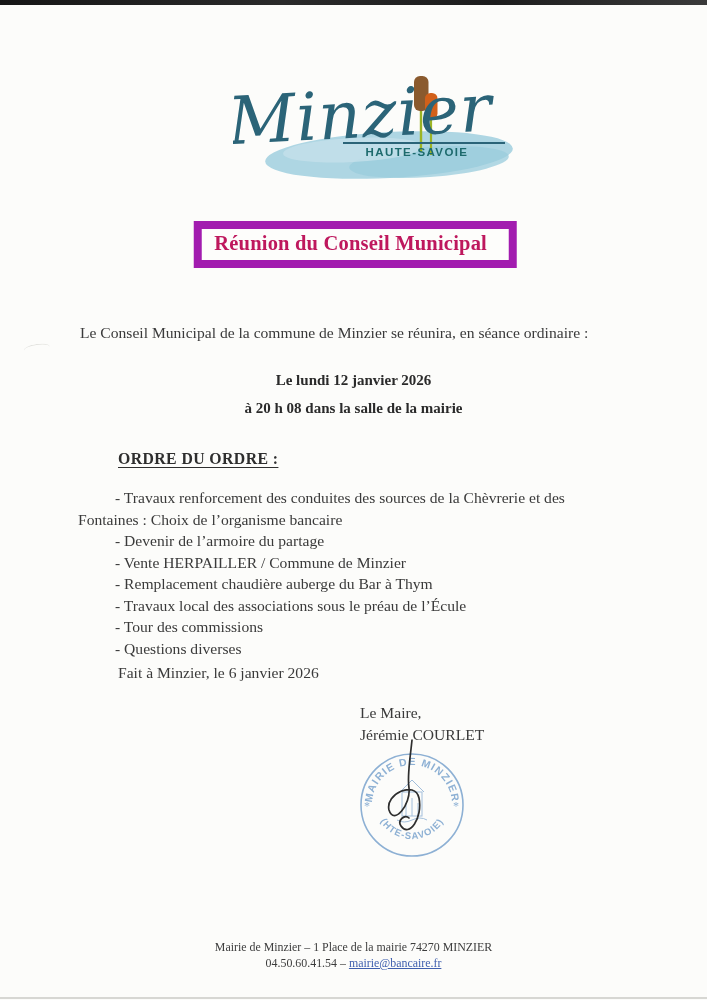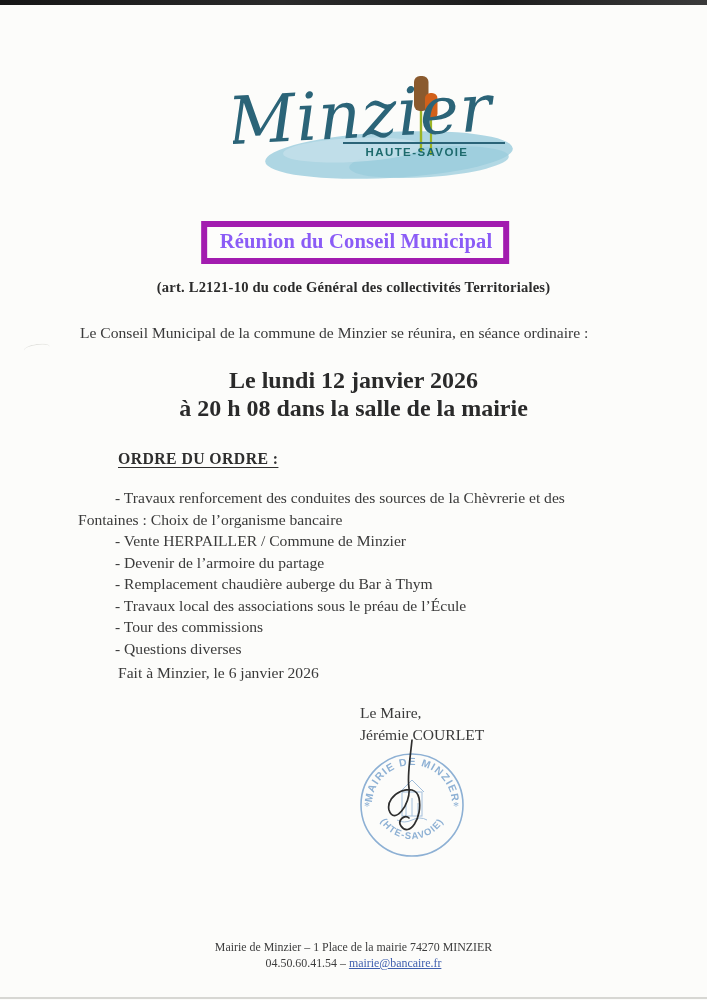--- a/index.html
+++ b/index.html
@@ -11,34 +11,34 @@
   .scan-edge-top{position:absolute;left:0;top:0;width:707px;height:5px;
     background:linear-gradient(90deg,#161616,#2a2a2a 40%,#1d1d1d 70%,#3a3a3a);}
   .scan-edge-bottom{position:absolute;left:0;bottom:1px;width:707px;height:2px;background:#d7d7d3;}
   .scan-speck{position:absolute;left:24px;top:344px;width:26px;height:8px;
     border-top:1px solid #e3e3df;border-radius:50%;transform:rotate(-8deg);}
 
   .logo{position:absolute;left:233px;top:56px;width:282px;height:126px;}
 
   .title-box{
     position:absolute;left:50%;top:221px;transform:translateX(-49.5%);
-    border:6px solid #a21caf;padding:3px 11px 5px 13px;background:#fdfdfb;
-    font-size:20.5px;font-weight:bold;color:#8b5cf6;white-space:nowrap;letter-spacing:.2px;
+    border:8px solid #a21caf;padding:3px 22px 5px 13px;background:#fdfdfb;
+    font-size:20.5px;font-weight:bold;color:#be185d;white-space:nowrap;letter-spacing:.2px;
   }
   .subtitle{
     position:absolute;left:0;top:279px;width:100%;text-align:center;
     font-size:14.6px;font-weight:bold;color:#2b2b2b;letter-spacing:.2px;
   }
   .intro{
     position:absolute;left:80px;top:324px;width:560px;
     font-size:15.6px;color:#3a3a3a;
   }
   .meeting{
     position:absolute;left:0;top:366px;width:100%;text-align:center;
-    font-size:24px;font-weight:bold;color:#2a2a2a;line-height:28px;
+    font-size:15px;font-weight:bold;color:#2a2a2a;line-height:28px;
   }
   .agenda-heading{
     position:absolute;left:118px;top:450px;
     font-size:15.8px;font-weight:bold;text-decoration:underline;
     text-underline-offset:3px;color:#2e2e2e;letter-spacing:.4px;
   }
   .agenda-list{position:absolute;left:0;top:487px;width:660px;}
   .agenda-line{margin-left:115px;font-size:15.6px;line-height:21.5px;color:#3a3a3a;}
   .agenda-line.wrap{margin-left:78px;}
 
@@ -78,36 +78,35 @@
     <line x1="110" y1="87" x2="272" y2="87" stroke="#2b6478" stroke-width="2"></line>
     <text x="184" y="100" text-anchor="middle" font-family="Liberation Sans, sans-serif" font-size="11.5" letter-spacing="1.4" fill="#1d6a6d" font-weight="600">HAUTE-SAVOIE</text>
 
     <text x="-4" y="88" font-family="DejaVu Serif, serif" font-style="italic" font-size="66" fill="#2b6478" transform="rotate(-3 0 88)" letter-spacing="1">Minzier</text>
   </svg>
 
   <div class="title-box">
     <span>Réunion du Conseil Municipal</span>
   </div>
 
-  <div class="subtitle">(art. L2121-10 du code Général des collectivités Territoriales)</div>
 
   <div class="intro">Le Conseil Municipal de la commune de Minzier se réunira, en séance ordinaire :</div>
 
   <div class="meeting">
     <div>Le lundi 12 janvier 2026</div>
     <div>à 20 h 08 dans la salle de la mairie</div>
   </div>
 
   <div class="agenda-heading">ORDRE DU ORDRE :</div>
 
   <div class="agenda-list">
       <div class="agenda-line">- Travaux renforcement des conduites des sources de la Chèvrerie et des</div>
       <div class="agenda-line wrap">Fontaines : Choix de l’organisme bancaire</div>
+      <div class="agenda-line">- Devenir de l’armoire du partage</div>
       <div class="agenda-line">- Vente HERPAILLER / Commune de Minzier</div>
-      <div class="agenda-line">- Devenir de l’armoire du partage</div>
       <div class="agenda-line">- Remplacement chaudière auberge du Bar à Thym</div>
       <div class="agenda-line">- Travaux local des associations sous le préau de l’Écule</div>
       <div class="agenda-line">- Tour des commissions</div>
       <div class="agenda-line">- Questions diverses</div>
     </div>
 
   <div class="closing-date">Fait à Minzier, le 6 janvier 2026</div>
 
   <div class="signatory">
     <div>Le Maire,</div>

